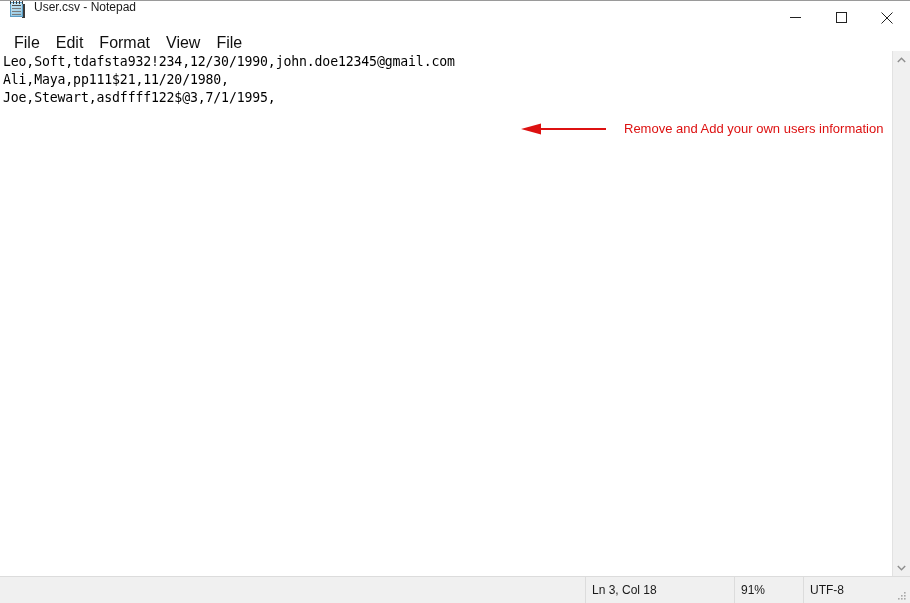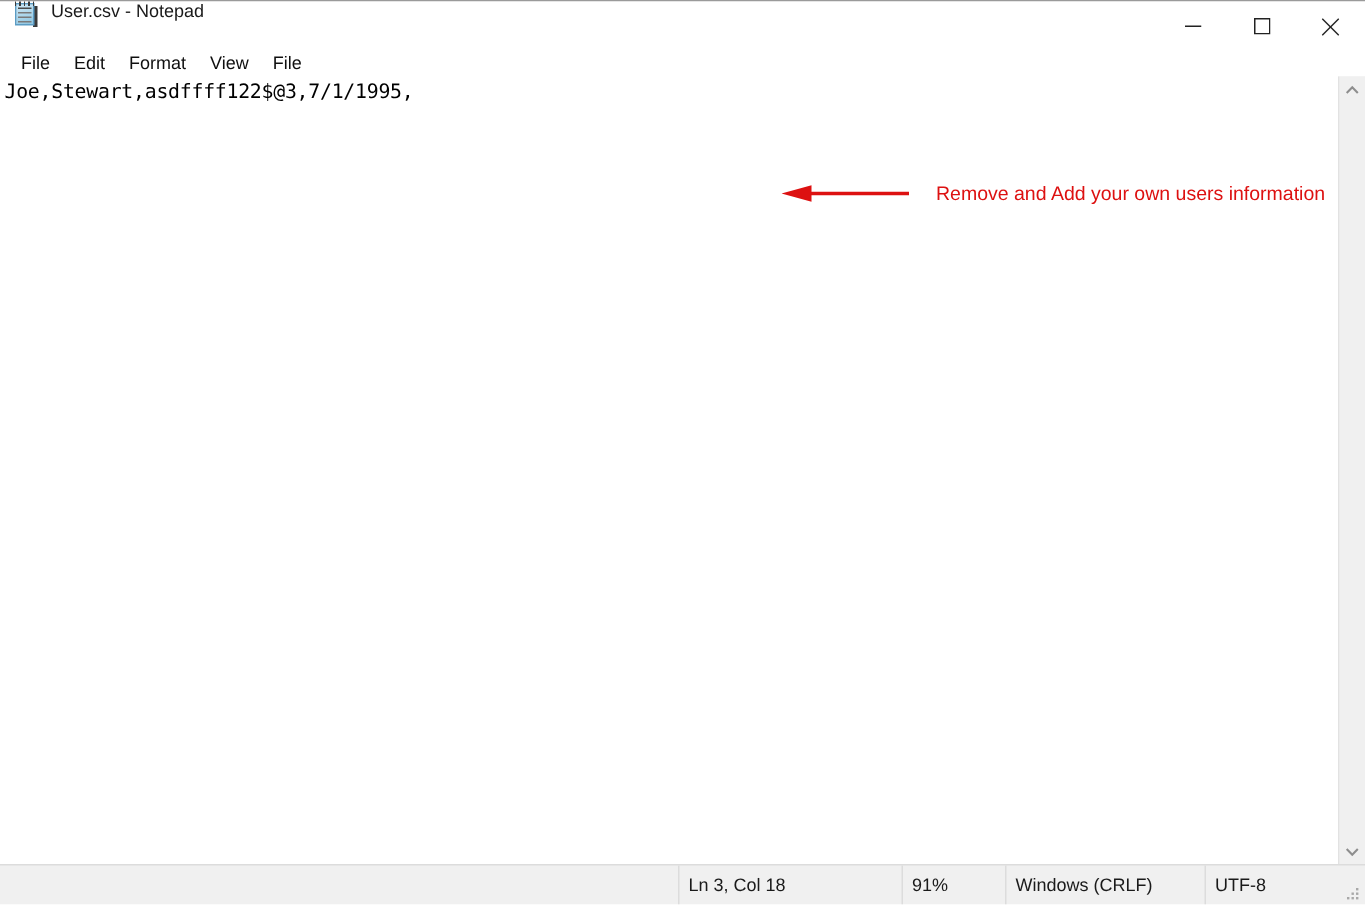--- a/index.html
+++ b/index.html
@@ -105,21 +105,21 @@
   
   .menubar {
     height: 17px;
     flex: 0 0 17px;
     display: flex;
     align-items: center;
     padding-left: 6px;
     background: #ffffff;
   }
   .menu-item {
-    font-size: 12px;
+    font-size: 16px;
     color: #0f0f0f;
     padding: 0 8px;
     line-height: 17px;
     white-space: nowrap;
     cursor: default;
   }
 
   
   .editor-wrap {
     flex: 1 1 auto;
@@ -267,20 +267,22 @@
   <div class="menubar">
     <div class="menu-item">File</div>
     <div class="menu-item">Edit</div>
     <div class="menu-item">Format</div>
     <div class="menu-item">View</div>
     <div class="menu-item">File</div>
   </div>
 
   <div class="editor-wrap">
     <div class="editor">
+      <div class="code-line">Leo,Soft,tdafsta932!234,12/30/1990,john.doe12345@gmail.com</div>
+      <div class="code-line">Ali,Maya,pp111$21,11/20/1980,</div>
       <div class="code-line">Joe,Stewart,asdffff122$@3,7/1/1995,</div>
 
       <div class="annotation">
         <span class="arrow">
           <svg width="85" height="12" viewBox="0 0 85 12">
             <line x1="18" y1="6" x2="85" y2="6" stroke="#dd1111" stroke-width="2.2"></line>
             <polygon points="0,6 20,0.5 20,11.5" fill="#dd1111"></polygon>
           </svg>
         </span>
         <span class="annotation-text">Remove and Add your own users information</span>
@@ -299,21 +301,20 @@
           <polyline points="0.8,1 4.5,4.8 8.2,1" fill="none" stroke="#8e8e8e" stroke-width="1.4"></polyline>
         </svg>
       </div>
     </div>
   </div>
 
   <div class="statusbar">
     <div class="status-spacer"></div>
     <div class="status-cell cell-pos">Ln 3, Col 18</div>
     <div class="status-cell cell-zoom">91%</div>
-    <div class="status-cell cell-eol">Windows (CRLF)</div>
     <div class="status-cell cell-enc">UTF-8</div>
     <span class="grip">
       <svg width="10" height="10" viewBox="0 0 10 10">
         <g fill="#a8a8a8">
           <rect x="7" y="1" width="1.6" height="1.6"></rect>
           <rect x="4" y="4" width="1.6" height="1.6"></rect>
           <rect x="7" y="4" width="1.6" height="1.6"></rect>
           <rect x="1" y="7" width="1.6" height="1.6"></rect>
           <rect x="4" y="7" width="1.6" height="1.6"></rect>
           <rect x="7" y="7" width="1.6" height="1.6"></rect>

